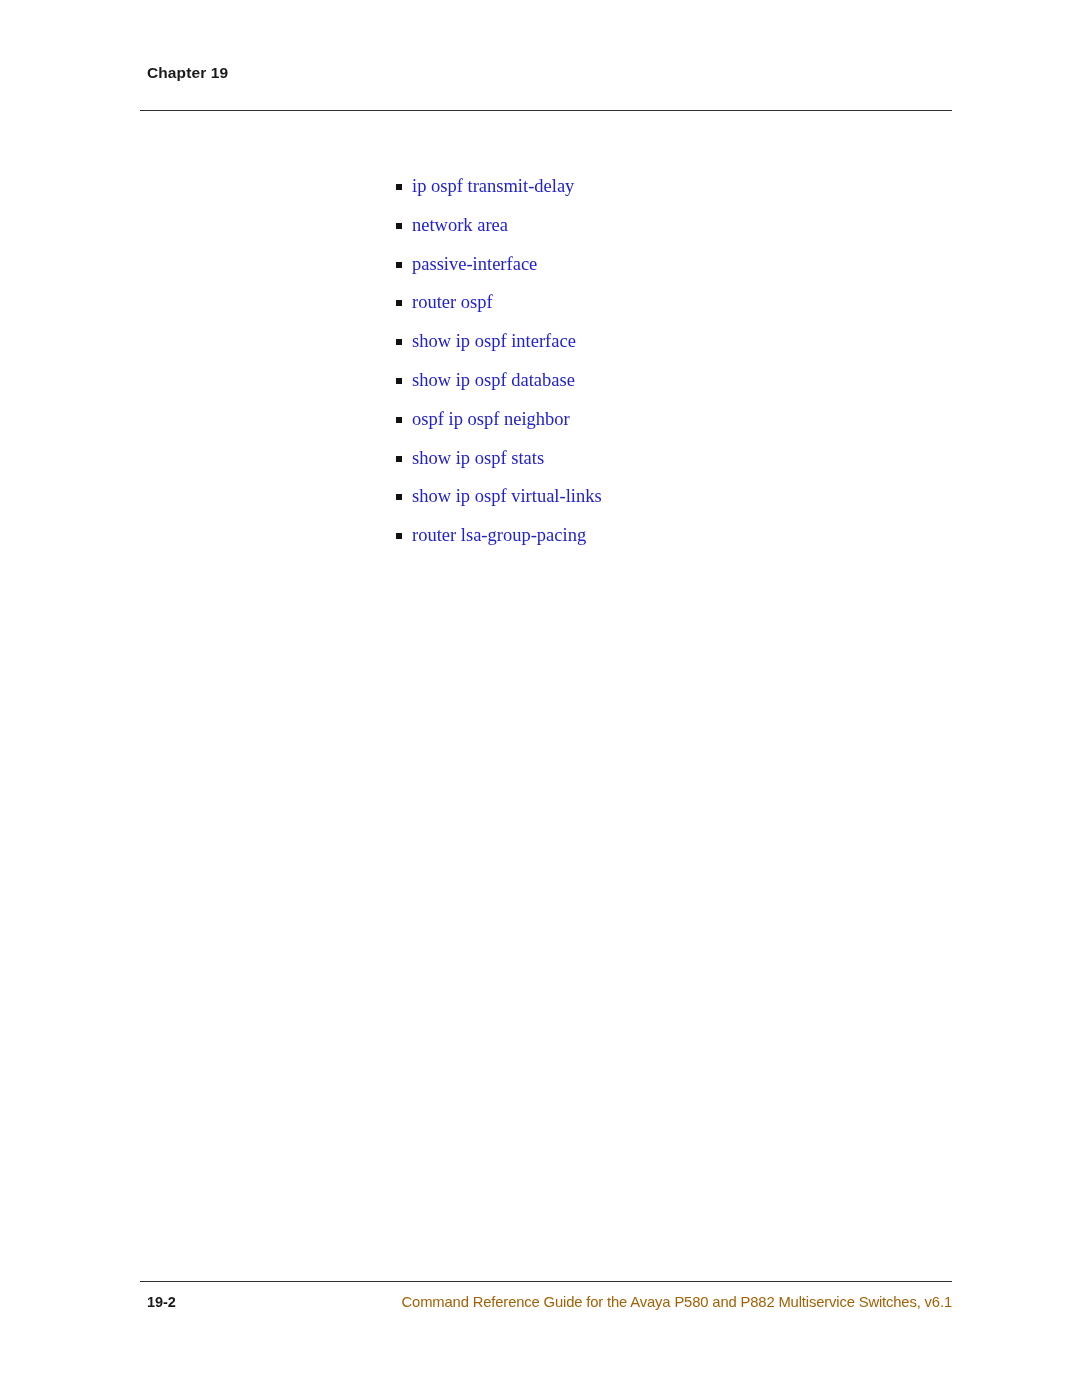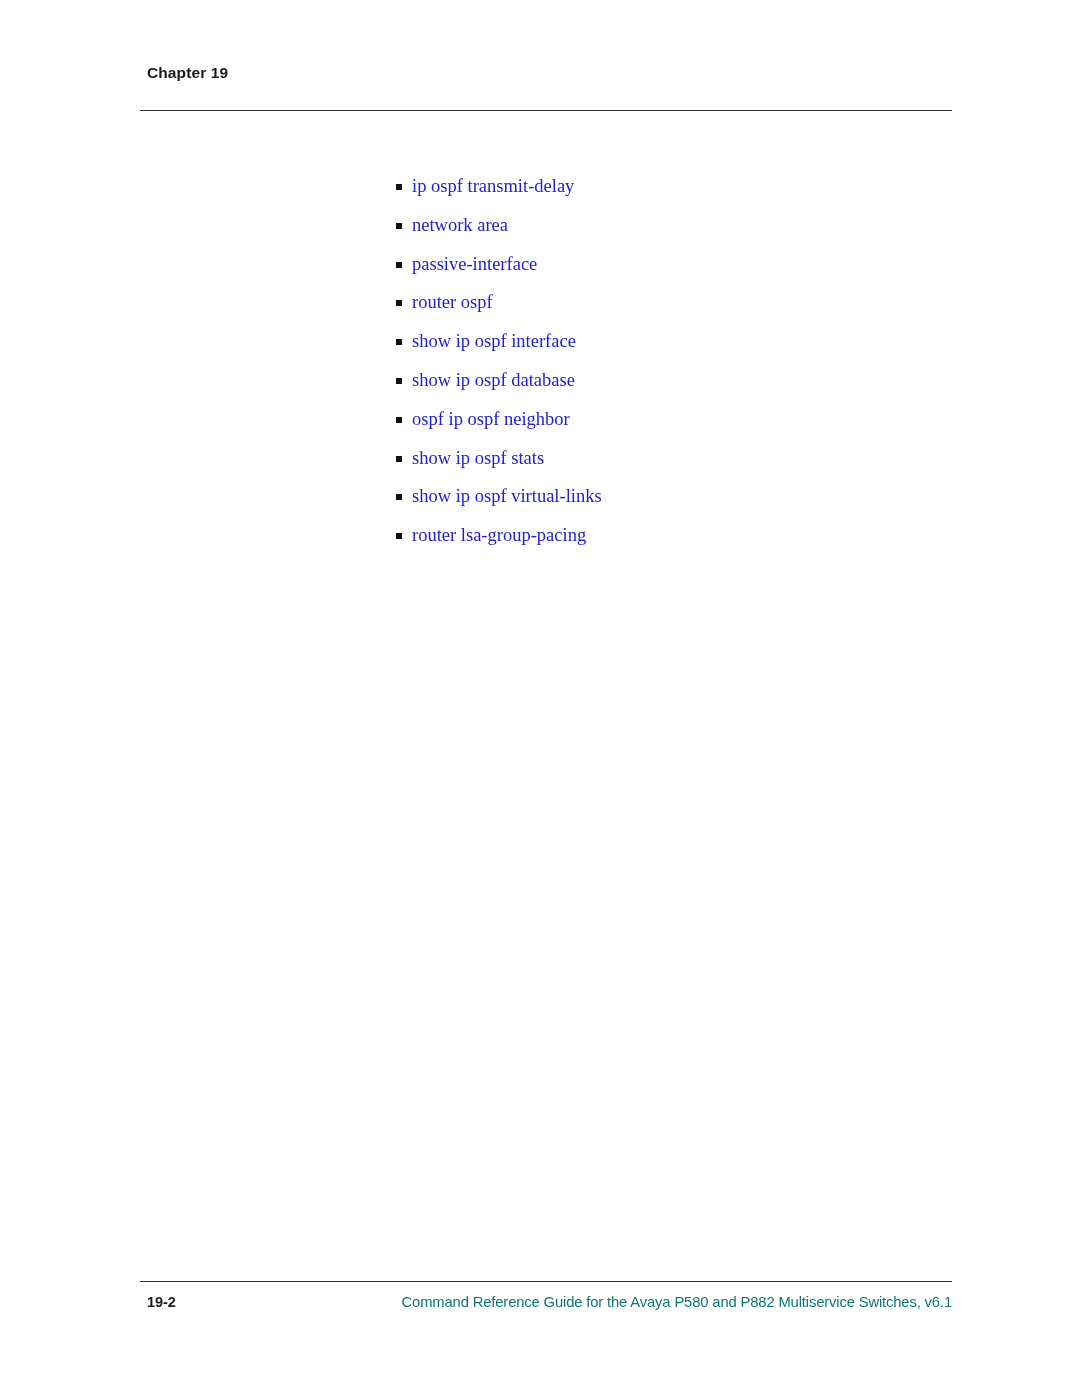--- a/index.html
+++ b/index.html
@@ -110,21 +110,21 @@
     letter-spacing: -0.1px;
     white-space: pre;
   }
   .footer-title {
     position: absolute;
     right: 0;
     top: 0;
     text-align: right;
     font-family: "Liberation Sans", sans-serif;
     font-size: 14.8px;
-    color: #0f766e;
+    color: #a16207;
     letter-spacing: -0.15px;
     white-space: pre;
   }
 </style>
 </head>
 <body>
 
 <div class="page">
 
   <div class="page-header">

